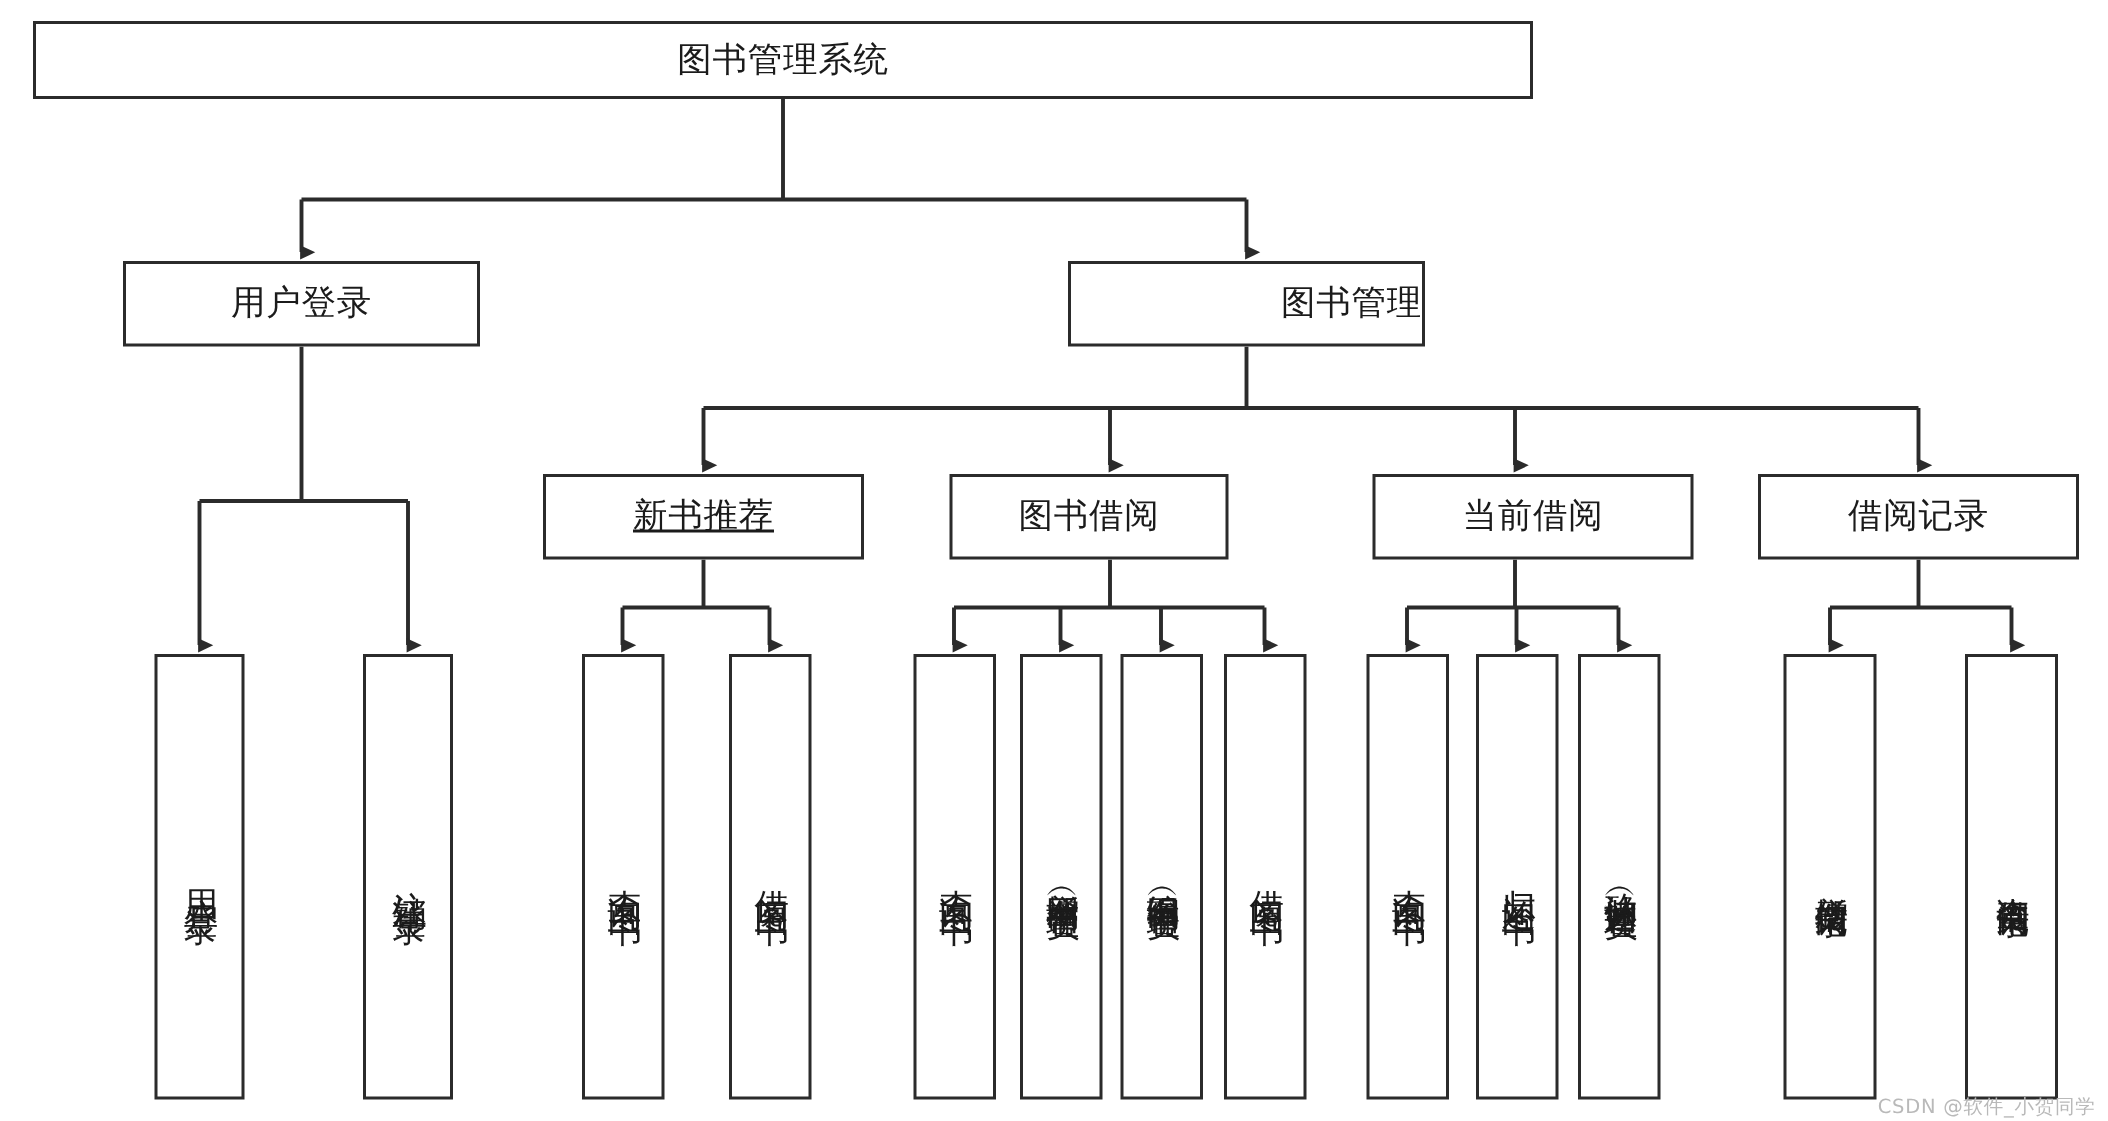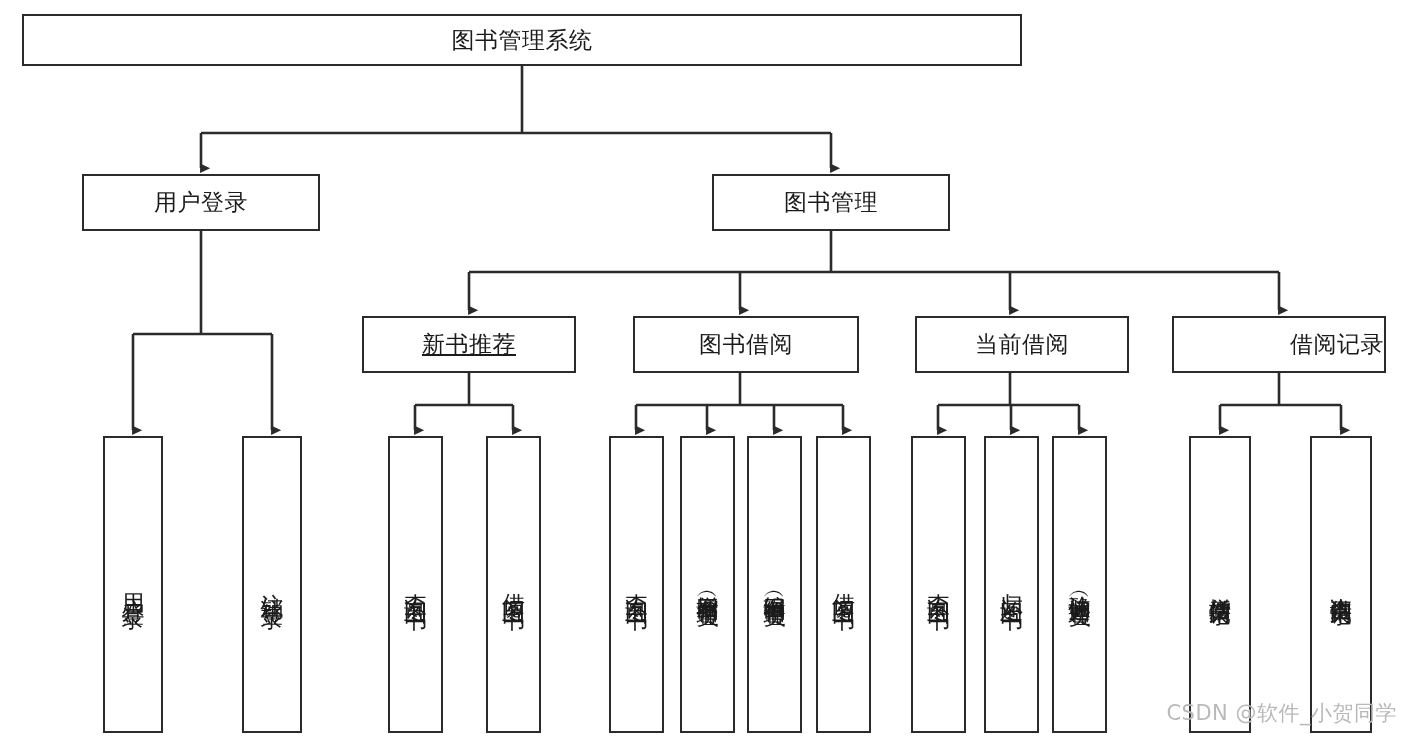--- a/index.html
+++ b/index.html
@@ -56,22 +56,22 @@
     line-height: 1.0;
     letter-spacing: 5px;
   }
   .node.vert.tight .cap {
     letter-spacing: 1.5px;
     font-size: 22px;
   }
   .watermark {
     position: absolute;
     right: 8px;
-    bottom: 20px;
-    font-size: 21px;
+    bottom: 0;
+    font-size: 13px;
     color: #b9b9b9;
     letter-spacing: 0.5px;
     white-space: nowrap;
   }
 </style>
 </head>
 <body>
 
 <div id="canvas">
 
@@ -125,34 +125,34 @@
     </g>
   </svg>
 
   <div class="node horiz" style="left:22px;top:14px;width:1000px;height:52px;">
     <span class="cap">图书管理系统</span>
   </div>
 
   <div class="node horiz" style="left:82px;top:174px;width:238px;height:57px;">
     <span class="cap">用户登录</span>
   </div>
-  <div class="node horiz" style="left:712px;top:174px;width:238px;height:57px;">
+  <div class="node horiz" style="left:712px;top:174px;width:238px;height:57px;justify-content:flex-end;">
     <span class="cap">图书管理</span>
   </div>
 
   <div class="node horiz" style="left:362px;top:316px;width:214px;height:57px;text-decoration:underline;">
     <span class="cap">新书推荐</span>
   </div>
-  <div class="node horiz" style="left:633px;top:316px;width:226px;height:57px;">
+  <div class="node horiz" style="left:633px;top:316px;width:186px;height:57px;">
     <span class="cap">图书借阅</span>
   </div>
   <div class="node horiz" style="left:903px;top:316px;width:214px;height:57px;margin-left:12px;">
     <span class="cap">当前借阅</span>
   </div>
-  <div class="node horiz" style="left:1172px;top:316px;width:214px;height:57px;justify-content:flex-end;">
+  <div class="node horiz" style="left:1172px;top:316px;width:214px;height:57px;">
     <span class="cap">借阅记录</span>
   </div>
 
   <div class="node vert" style="left:103px;top:436px;width:60px;height:297px;">
     <span class="cap">用户登录</span>
   </div>
   <div class="node vert" style="left:242px;top:436px;width:60px;height:297px;">
     <span class="cap">注销登录</span>
   </div>
   <div class="node vert" style="left:388px;top:436px;width:55px;height:297px;">

